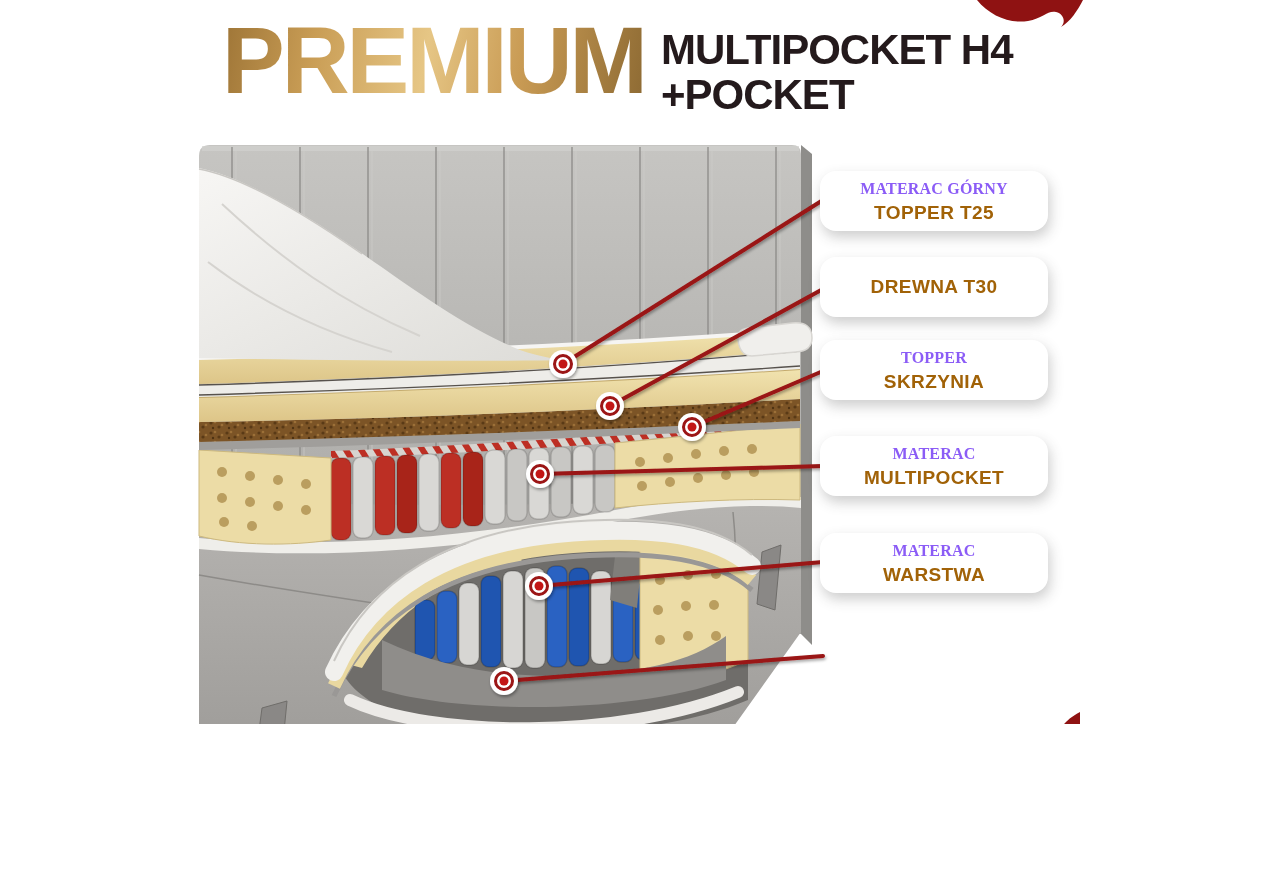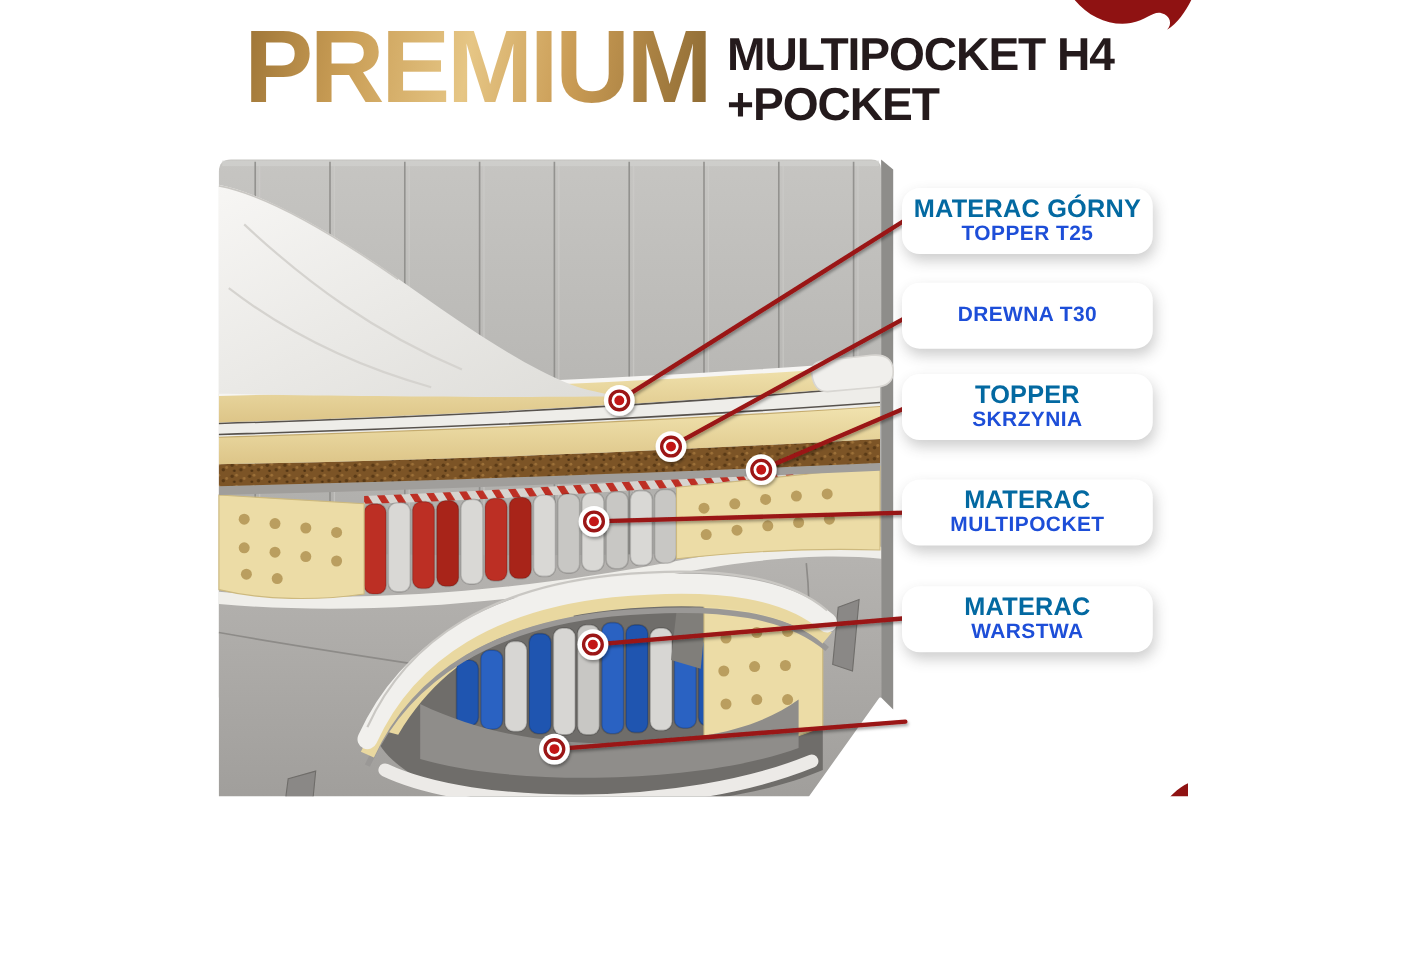--- a/index.html
+++ b/index.html
@@ -11,22 +11,22 @@
          font-size:94px;font-weight:700;letter-spacing:-3px;line-height:1;
          background:linear-gradient(100deg,#9d7436 0%,#c99d55 22%,#e6c685 48%,#c99b54 70%,#8d6a33 100%);
          -webkit-background-clip:text;background-clip:text;color:transparent;}
   .model{position:absolute;left:661px;top:27px;z-index:3;
          font-size:42px;font-weight:700;letter-spacing:-1px;line-height:45px;color:#241a1c;}
   
   .callout{position:absolute;left:820px;width:228px;min-height:60px;z-index:4;
            background:#ffffff;border-radius:16px;box-shadow:2px 6px 13px rgba(55,55,55,.25);
            display:flex;flex-direction:column;align-items:center;justify-content:center;
            padding:6px 4px;box-sizing:border-box;text-align:center;}
-  .callout .l1{font-size:23px;font-weight:700;color:#0369a1;letter-spacing:.2px;line-height:24px;}
-  .callout .l2{font-size:19px;font-weight:700;color:#1d4ed8;letter-spacing:.4px;line-height:24px;}
+  .callout .l1{font-size:16px;font-weight:700;color:#8b5cf6;letter-spacing:.2px;line-height:24px;font-family:Liberation Serif, serif;}
+  .callout .l2{font-size:19px;font-weight:700;color:#a16207;letter-spacing:.4px;line-height:24px;}
   .callout .l2.dark{color:#3b3b3b;letter-spacing:.2px;}
   .c1{top:171px;} .c2{top:257px;} .c3{top:340px;} .c4{top:436px;} .c5{top:533px;} .c6{top:627px;}
 </style>
 </head>
 <body>
 
 <div class="canvas">
 
   <svg class="bg-svg" width="1280" height="880" viewBox="0 0 1280 880">
     <defs>

